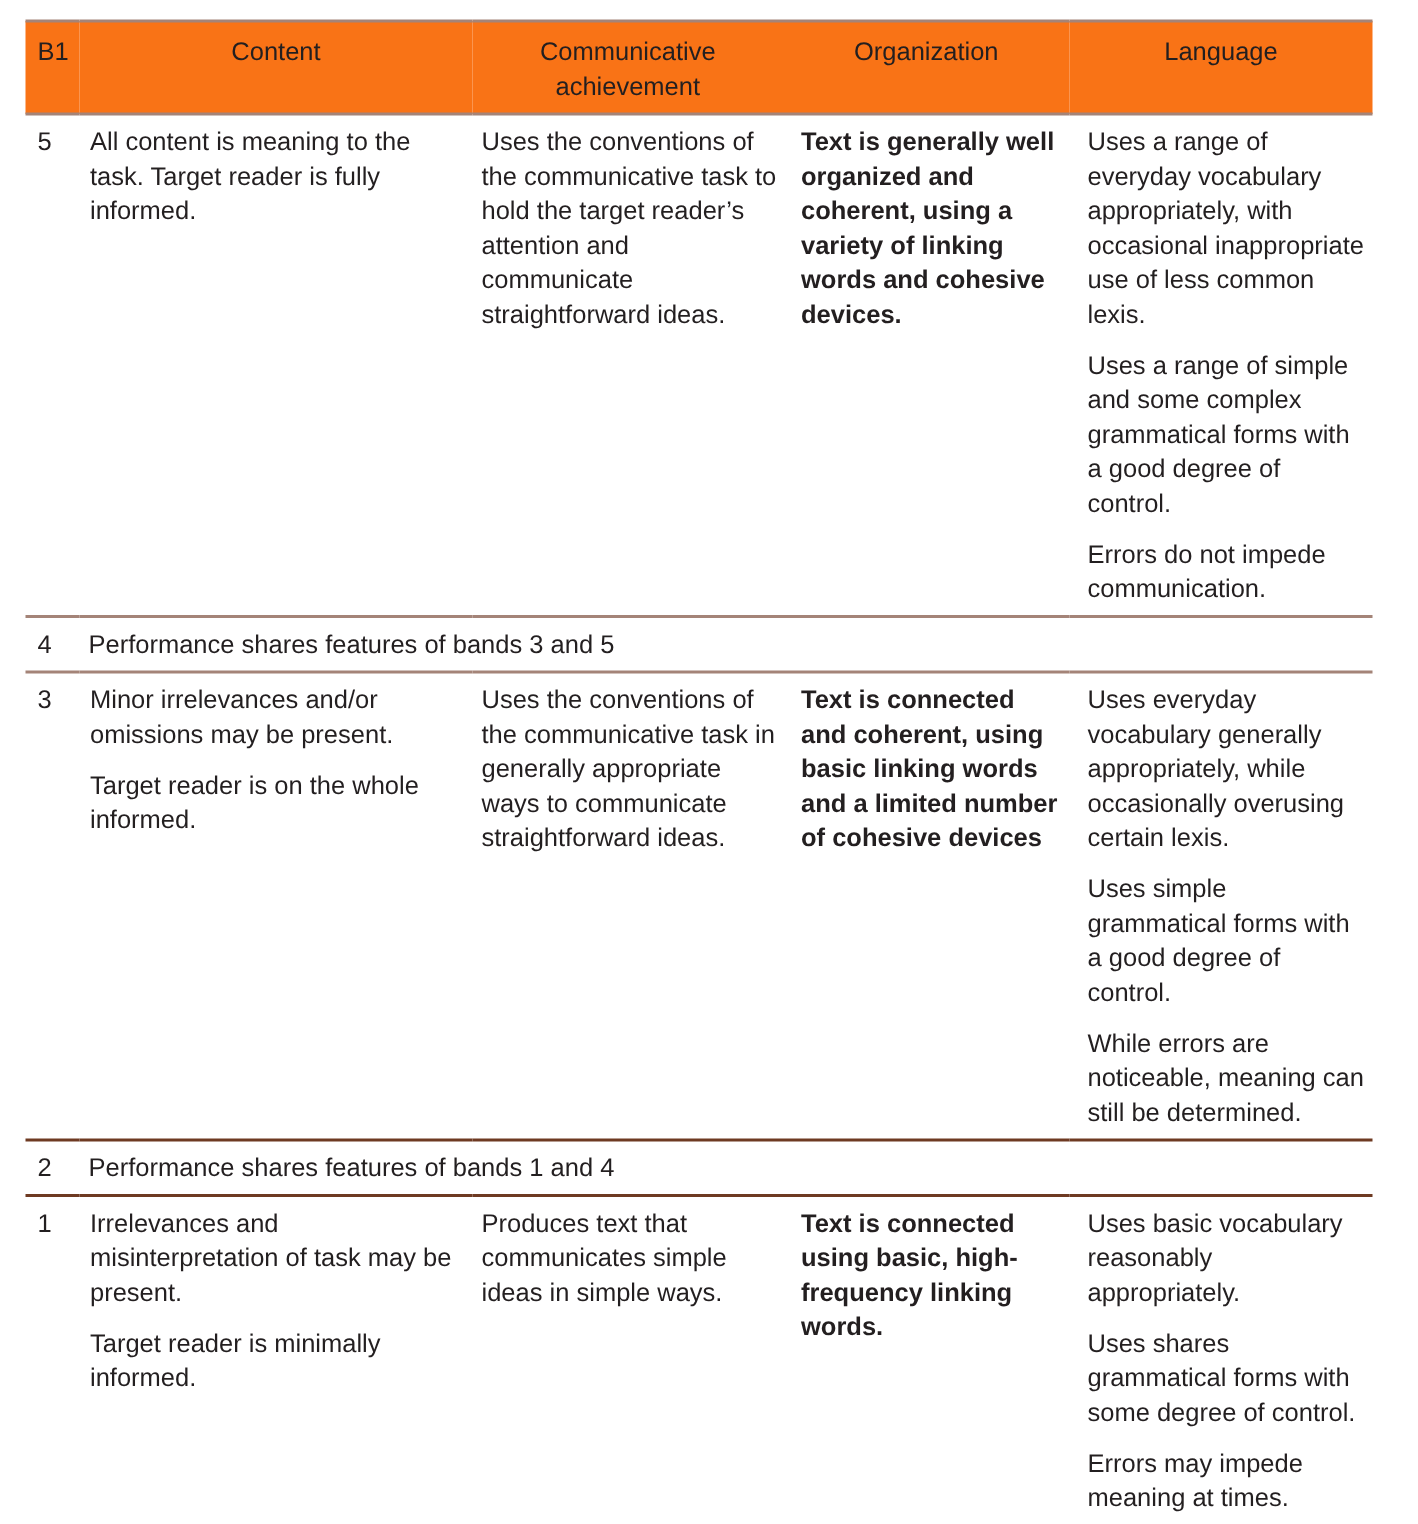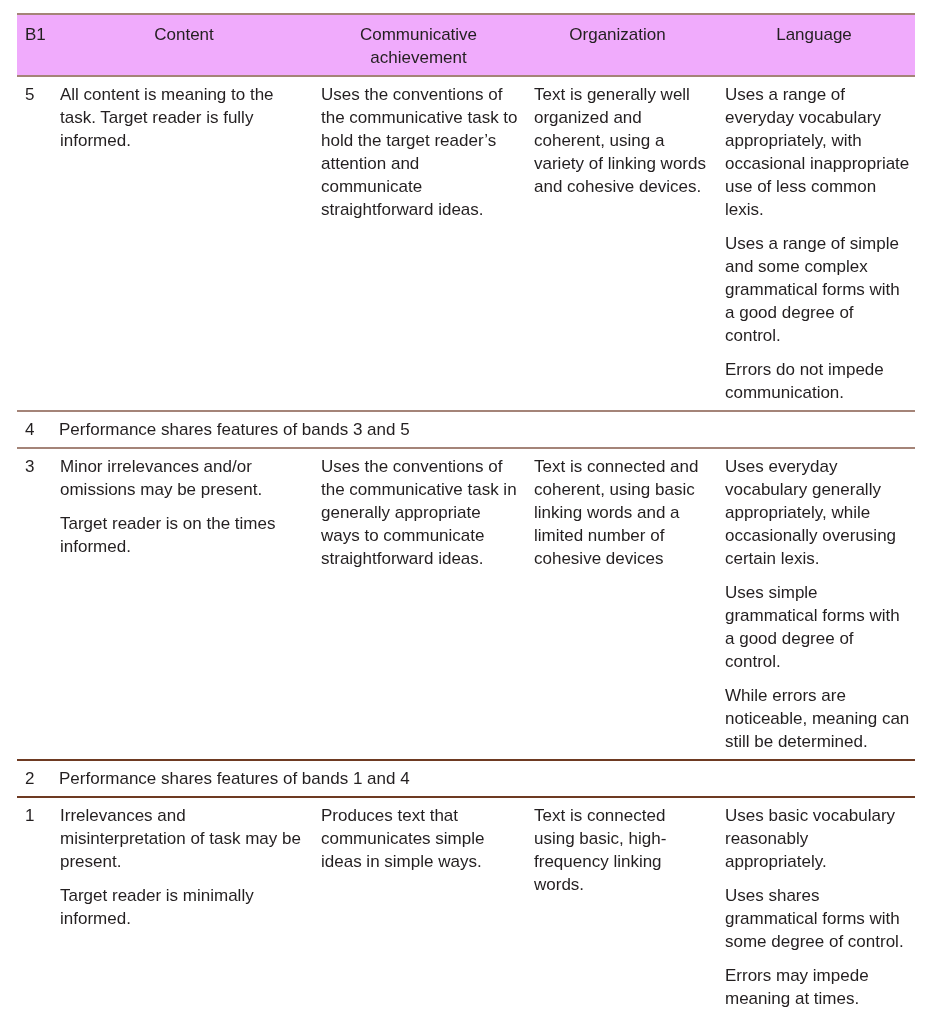--- a/index.html
+++ b/index.html
@@ -25,21 +25,21 @@
     font-size: 17px;
     line-height: 23px;
   }
   .rubric col.c-band { width: 36px; }
   .rubric col.c-content { width: 262px; }
   .rubric col.c-comm { width: 207px; }
   .rubric col.c-org { width: 191px; }
   .rubric col.c-lang { width: 202px; }
 
   .rubric thead tr {
-    background: #f0abfc;
+    background: #f97316;
     border-top: 2px solid #a48478;
     border-bottom: 2px solid #a48478;
   }
   .rubric th {
     font-weight: normal;
     font-size: 17px;
     line-height: 23px;
     padding: 8px 4px 6px 4px;
     vertical-align: top;
   }
@@ -56,21 +56,21 @@
   .rubric td {
     vertical-align: top;
     padding: 6px 6px 6px 6px;
   }
   .rubric td.band {
     padding-left: 8px;
     padding-right: 0;
   }
   .rubric td.content { padding-left: 7px; padding-right: 8px; }
   .rubric td.comm { padding-left: 6px; padding-right: 4px; margin-top: 38px; }
-  .rubric td.org { padding-left: 12px; padding-right: 4px; }
+  .rubric td.org { padding-left: 12px; padding-right: 4px; font-weight: bold; }
   .rubric td.lang { padding-left: 12px; padding-right: 2px; margin-top: 18px; }
   .rubric td p {
     margin: 0 0 11px 0;
   }
   .rubric td p:last-child {
     margin-bottom: 0;
   }
   .rubric tr.shared td {
     padding-top: 6px;
     padding-bottom: 6px;
@@ -122,21 +122,21 @@
 
     <tr class="shared">
       <td class="band">4</td>
       <td class="shared-text" colspan="4">Performance shares features of bands 3 and 5</td>
     </tr>
 
     <tr class="dark-line">
       <td class="band">3</td>
       <td class="content">
         <p>Minor irrelevances and/or omissions may be present.</p>
-        <p>Target reader is on the times informed.</p>
+        <p>Target reader is on the whole informed.</p>
       </td>
       <td class="comm">
         <p>Uses the conventions of the communicative task in generally appropriate ways to communicate straightforward ideas.</p>
       </td>
       <td class="org">
         <p>Text is connected and coherent, using basic linking words and a limited number of cohesive devices</p>
       </td>
       <td class="lang">
         <p>Uses everyday vocabulary generally appropriately, while occasionally overusing certain lexis.</p>
         <p>Uses simple grammatical forms with a good degree of control.</p>

